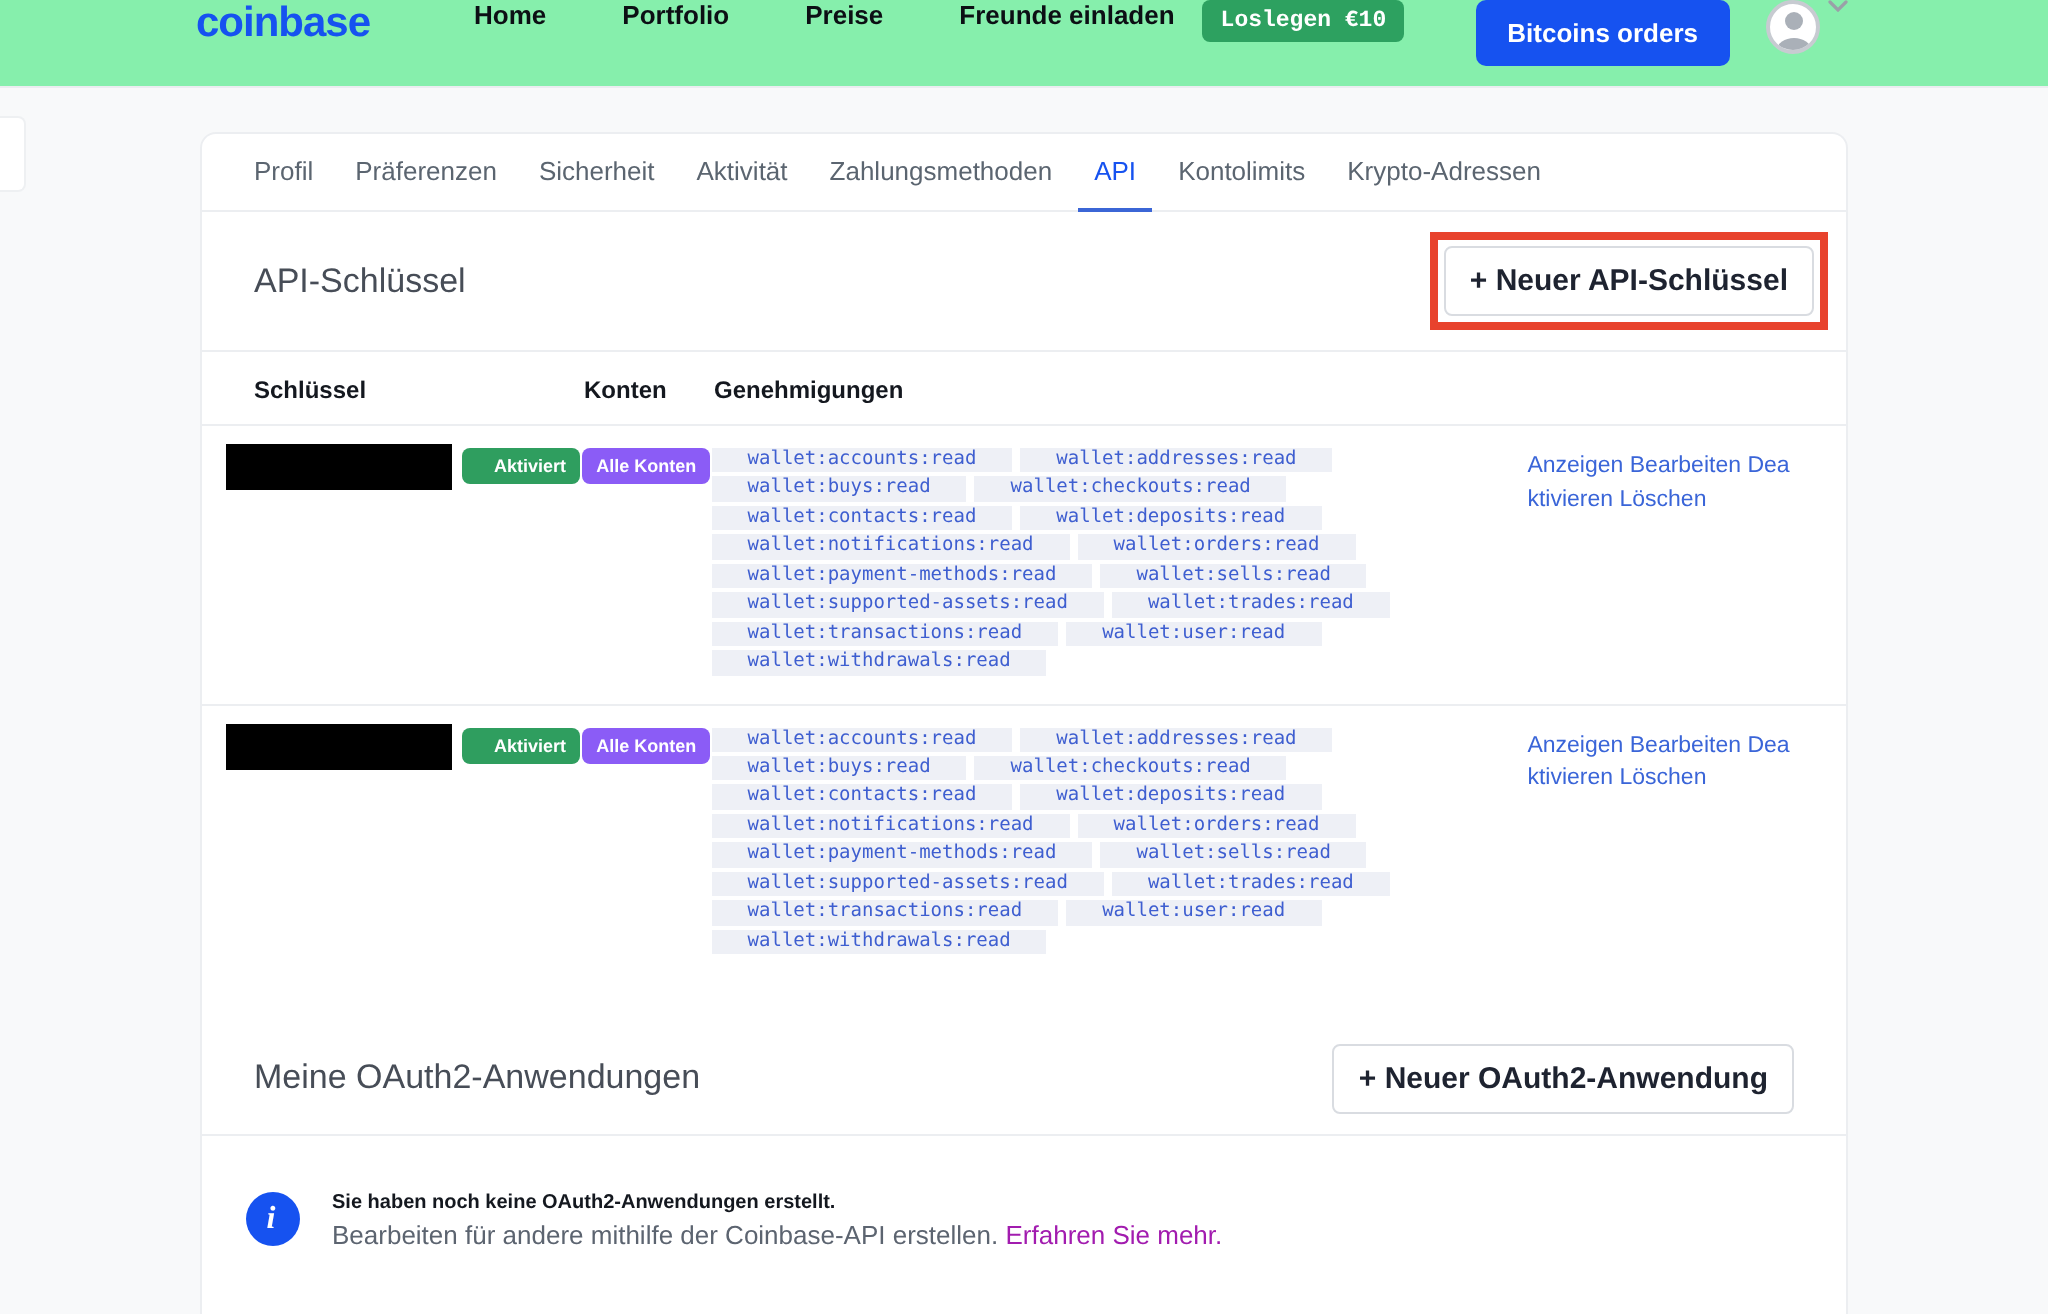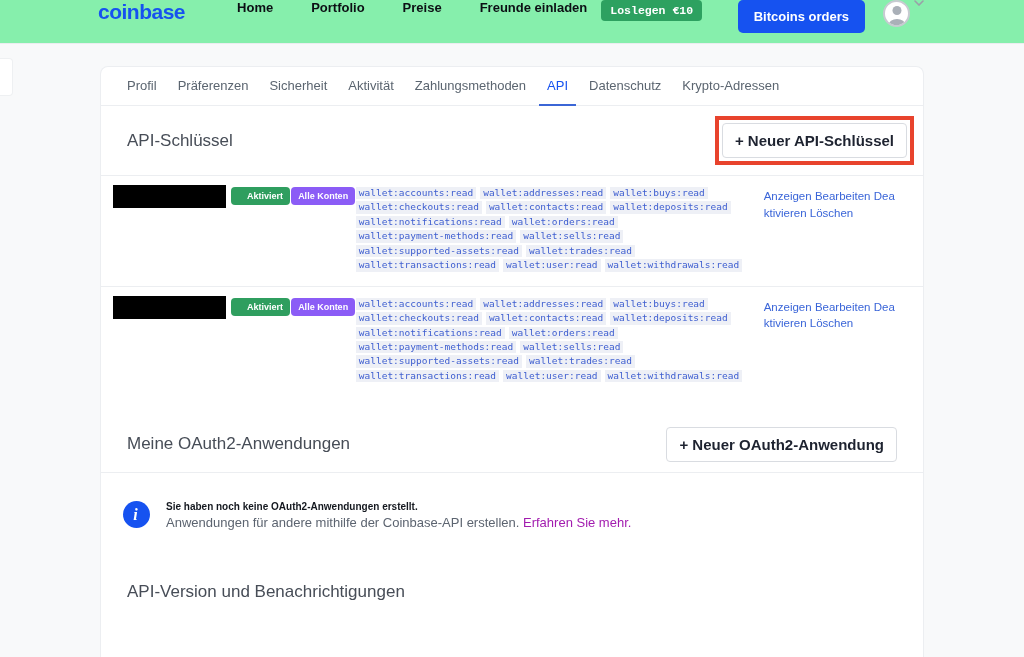--- a/index.html
+++ b/index.html
@@ -59,21 +59,21 @@
   .key-row { display:flex; align-items:flex-start; padding:9px 26px 14px; }
   .key-row + .key-row { border-top:1px solid #eceef1; }
   .cell-key { display:flex; align-items:flex-start; }
   .redacted { width:113px; height:23px; background:#000; margin-left:-14px; flex:none; }
   .badge { display:inline-block; border-radius:4px; color:#fff; font-weight:700; font-size:9px;
            padding:4px 7px; white-space:nowrap; }
   .badge.green { background:#2f9e5f; margin-left:5px; margin-top:2px;padding-left:16px; }
   .badge.gray  { background:#8b5cf6; margin-top:2px; }
   .cell-perms { display:flex; flex-wrap:wrap; gap:2px 4px; padding-top:2px; }
   .tag { font-family:"DejaVu Sans Mono","Liberation Mono",monospace; font-size:9.5px;
-         line-height:1.1; color:#3e5ed0; background:#eef0f6; padding:1px 3px;
+         line-height:1.1; color:#3e5ed0; background:#eef0f6; padding:1px 18px;
          white-space:nowrap; }
   .cell-actions { font-size:11.5px; line-height:1.45; color:#3a65d8; word-break:break-all;
                   padding-top:3px; }
   .cell-actions a { color:inherit; text-decoration:none; cursor:pointer; }
 
   .oauth-head { margin-top:20px; }
 
   .info { display:flex; gap:16px; padding:28px 26px 0 22px; align-items:flex-start; }
   .info-icon { width:27px; height:27px; border-radius:50%; background:#1652f0; color:#fff;
                font-family:"Liberation Serif","DejaVu Serif",serif; font-style:italic;
@@ -110,31 +110,36 @@
 
 <main class="card">
 
   <nav class="tabs" id="tabs">
       <span class="tab">Profil</span>
       <span class="tab">Präferenzen</span>
       <span class="tab">Sicherheit</span>
       <span class="tab">Aktivität</span>
       <span class="tab">Zahlungsmethoden</span>
       <span class="tab active">API</span>
-      <span class="tab">Datenschutz</span>
+      <span class="tab">Kontolimits</span>
       <span class="tab">Krypto-Adressen</span>
     </nav>
 
   <section class="section-head">
     <h2 class="section-title">API-Schlüssel</h2>
     <div class="red-box">
       <button class="white-btn">+ Neuer API-Schlüssel</button>
     </div>
   </section>
 
+  <div class="table-head">
+    <span class="col-key">Schlüssel</span>
+    <span class="col-accounts">Konten</span>
+    <span class="col-perms">Genehmigungen</span>
+  </div>
 
   <div id="key-rows">
   <div class="key-row">
     <div class="col-key cell-key">
       <div class="redacted"></div>
       <span class="badge green">Aktiviert</span>
     </div>
     <div class="col-accounts">
       <span class="badge gray">Alle Konten</span>
     </div>
@@ -193,21 +198,21 @@
   <section class="section-head oauth-head">
     <h2 class="section-title">Meine OAuth2-Anwendungen</h2>
     <button class="white-btn">+ Neuer OAuth2-Anwendung</button>
   </section>
 
   <div class="info">
     <div class="info-icon">i</div>
     <div>
       <div class="info-title">Sie haben noch keine OAuth2-Anwendungen erstellt.</div>
       <div class="info-text">
-        <span>Anwendungen für andere mithilfe der Coinbase-API erstellen.</span>
+        <span>Bearbeiten für andere mithilfe der Coinbase-API erstellen.</span>
         <a>Erfahren Sie mehr.</a>
       </div>
     </div>
   </div>
 
   <h2 class="bottom-title">API-Version und Benachrichtigungen</h2>
 
 </main>
 
 </body></html>

